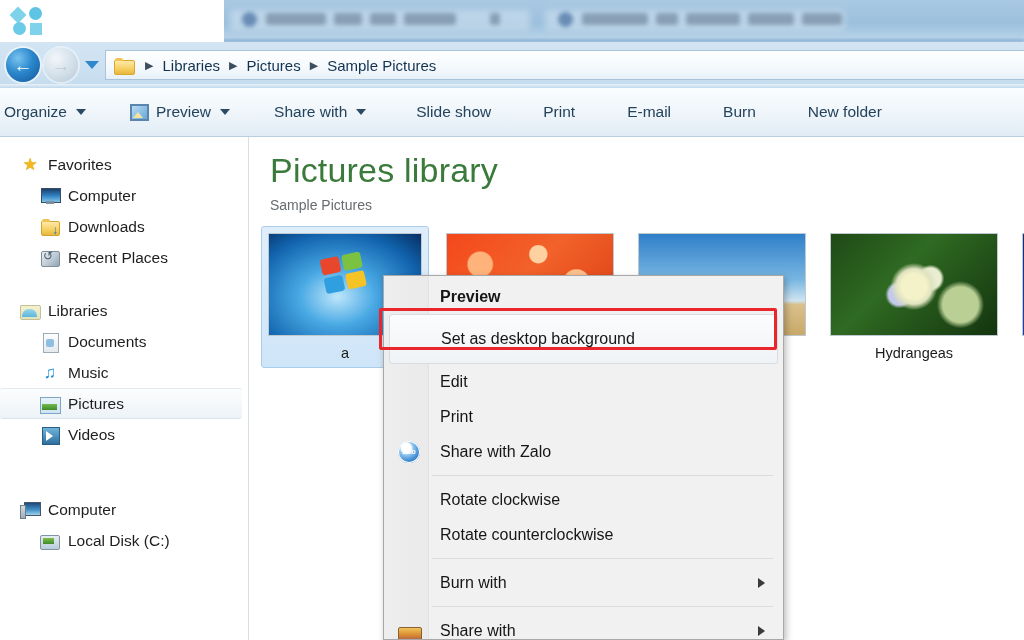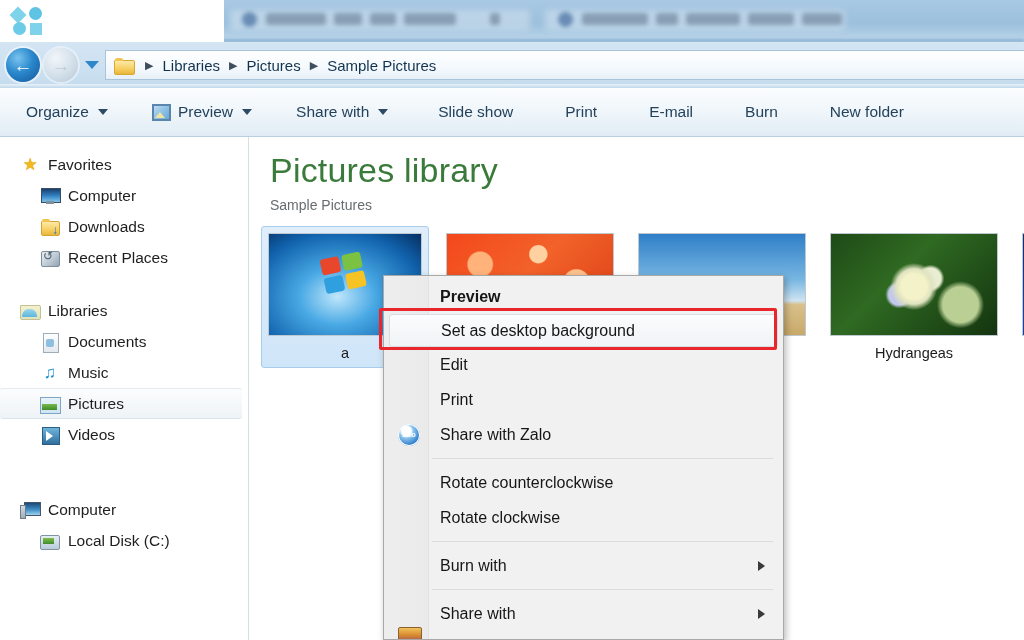--- a/index.html
+++ b/index.html
@@ -370,21 +370,21 @@
     position: relative; z-index: 2;
     height: 35px; display: flex; align-items: center;
     padding-left: 56px; padding-right: 18px;
     font-size: 16px; color: #161616;
     white-space: nowrap;
   }
   .ctx-item.bold { font-weight: bold; }
   .ctx-item.highlight {
     background: linear-gradient(to bottom, #fbfcfd 0%, #f0f3f6 100%);
     border: 1px solid #d7dde3; border-radius: 3px;
-    margin: 0 5px 0 5px; padding-left: 51px; height: 33px;
+    margin: 0 5px 0 5px; padding-left: 51px; height: 50px;
   }
   .ctx-sep {
     position: relative; z-index: 2;
     height: 1px; background: #dcdcdc; margin: 6px 10px 6px 48px;
   }
   .ctx-arrow {
     margin-left: auto;
     width: 0; height: 0;
     border-top: 5px solid transparent; border-bottom: 5px solid transparent;
     border-left: 7px solid #3a3a3a;
@@ -461,21 +461,21 @@
       <span class="crumb-item">Libraries</span>
       <span class="crumb-sep">▶</span>
       <span class="crumb-item">Pictures</span>
       <span class="crumb-sep">▶</span>
       <span class="crumb-item">Sample Pictures</span>
     </div>
   </div>
   <div class="crumb-gloss"></div>
 
   <div class="toolbar">
-    <div class="tb-item" style="margin-left:22px;">
+    <div class="tb-item" style="">
       <span>Organize</span>
       <span class="tb-caret"></span>
     </div>
     <div class="tb-item" style="margin-left:36px;">
       <span class="preview-ico"></span>
       <span>Preview</span>
       <span class="tb-caret"></span>
     </div>
     <div class="tb-item" style="margin-left:36px;">
       <span>Share with</span>
@@ -618,25 +618,25 @@
     </div>
 
     <div class="ctx-item">
       <span class="ctx-ico zalo-ico">Zalo</span>
       <span>Share with Zalo</span>
     </div>
 
     <div class="ctx-sep"></div>
 
     <div class="ctx-item">
+      <span>Rotate clockwise</span>
+    </div>
+
+    <div class="ctx-item">
       <span>Rotate counterclockwise</span>
-    </div>
-
-    <div class="ctx-item">
-      <span>Rotate clockwise</span>
     </div>
 
     <div class="ctx-sep"></div>
 
     <div class="ctx-item">
       <span>Burn with</span>
       <span class="ctx-arrow"></span>
     </div>
 
     <div class="ctx-sep"></div>

